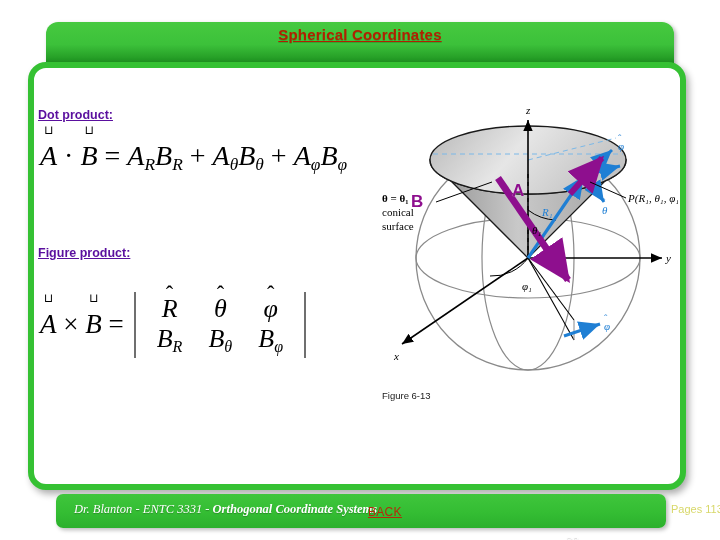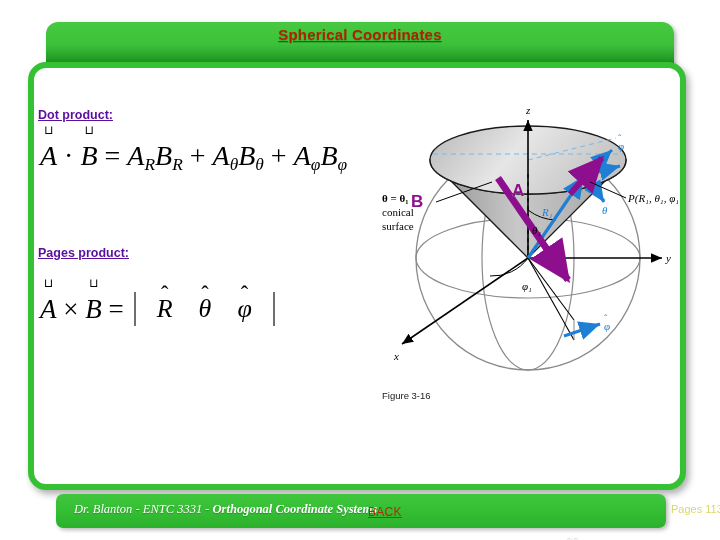--- a/index.html
+++ b/index.html
@@ -155,21 +155,21 @@
       <span class="mi">B</span>
     </span>
     <span>=</span>
     <span class="mi">A</span><span class="sub">R</span><span class="mi">B</span><span class="sub">R</span>
     <span>+</span>
     <span class="mi">A</span><span class="sub">θ</span><span class="mi">B</span><span class="sub">θ</span>
     <span>+</span>
     <span class="mi">A</span><span class="sub">φ</span><span class="mi">B</span><span class="sub">φ</span>
   </div>
 
-  <div class="heading" id="cross-heading">Pages product:</div>
+  <div class="heading" id="cross-heading">Figure product:</div>
 
   <div class="math" id="cross-eq">
     <span class="lhs">
       <span class="vecwrap">
         <span class="vmark">⊔</span>
         <span class="mi">A</span>
       </span>
       <span>×</span>
       <span class="vecwrap">
         <span class="vmark">⊔</span>
@@ -190,20 +190,25 @@
           <td>
             <span class="hatwrap">
               <span class="hat">ˆ</span><span>θ</span>
             </span>
           </td>
           <td>
             <span class="hatwrap">
               <span class="hat">ˆ</span><span>φ</span>
             </span>
           </td>
+        </tr>
+        <tr>
+          <td><span>B</span><span class="sub">R</span></td>
+          <td><span>B</span><span class="sub">θ</span></td>
+          <td><span>B</span><span class="sub">φ</span></td>
         </tr>
       </tbody>
         </table>
     </div>
   </div>
 
   <div class="figure">
     <svg width="300" height="300" viewBox="0 0 300 300">
       <defs>
         <linearGradient id="coneGrad" x1="0" y1="0" x2="1" y2="0">
@@ -292,21 +297,21 @@
       </g>
       <g>
         <text x="226" y="232" font-family="Liberation Serif, serif" font-style="italic" font-size="11" fill="#1f7fd4" id="svg-uphi2">φ</text>
         <text x="226" y="224" font-family="Liberation Serif, serif" font-size="10" fill="#1f7fd4" id="svg-uphi2-hat">ˆ</text>
       </g>
     </svg>
   </div>
 
   <div class="olabel" id="label-A">A</div>
   <div class="olabel" id="label-B">B</div>
-  <div class="fig-caption">Figure 3-16</div>
+  <div class="fig-caption">Figure 6-13</div>
 
   <div class="footer">
     <div class="footer-text">
       <span>Dr. Blanton</span>
       <span>-</span>
       <span>ENTC 3331</span>
       <span>-</span>
       <span class="bold">Orthogonal Coordinate Systems</span>
     </div>
     <div class="footer-page">39</div>

